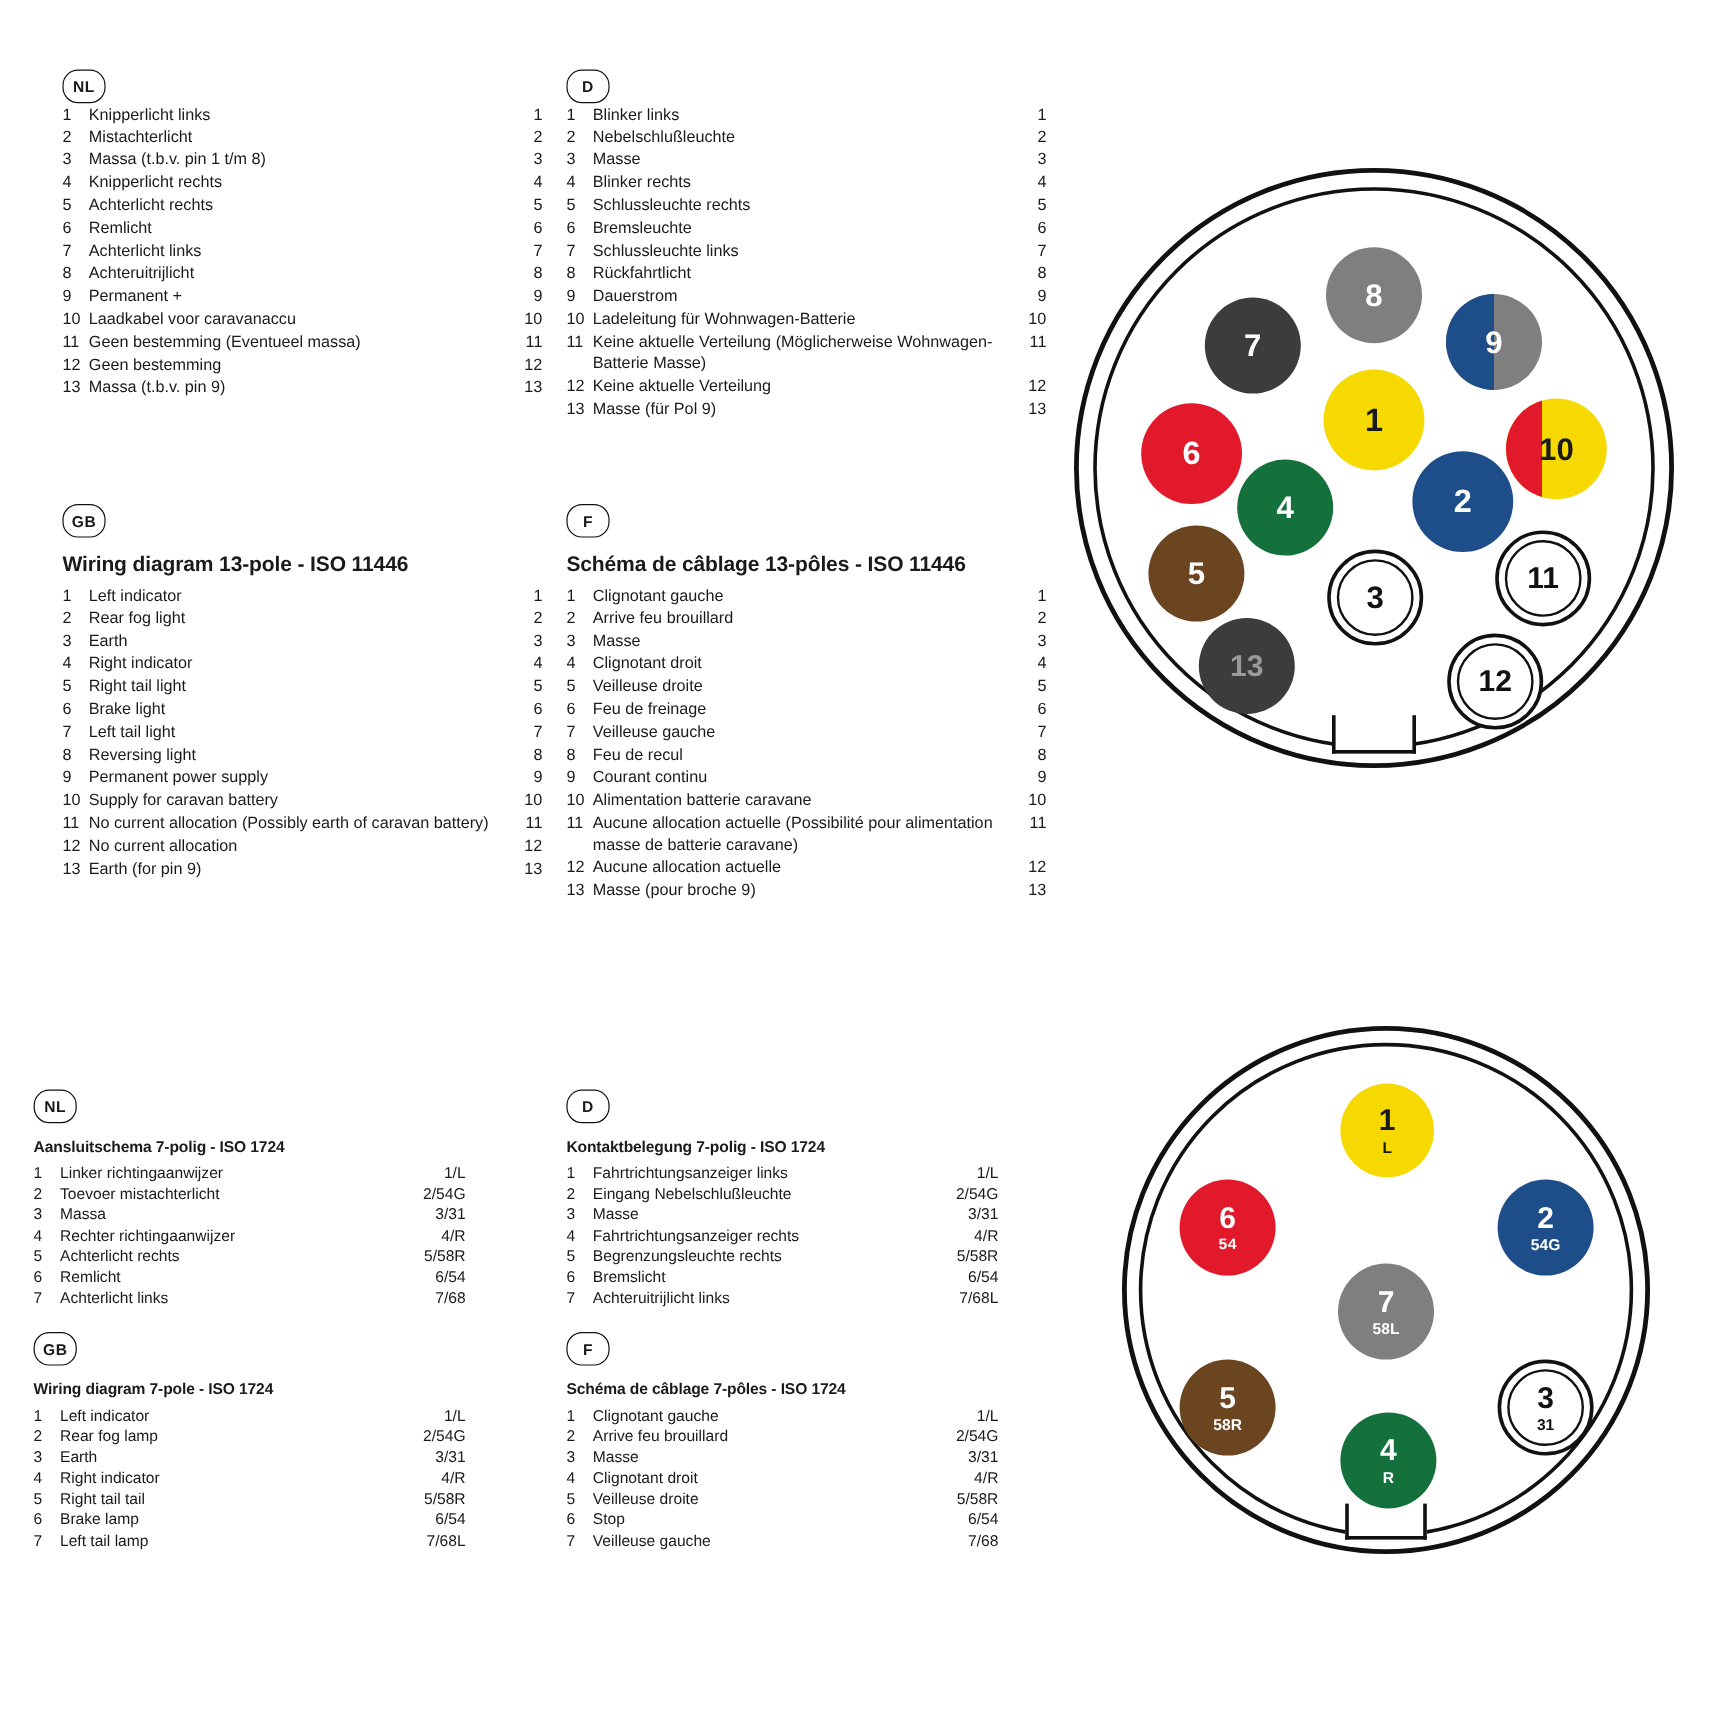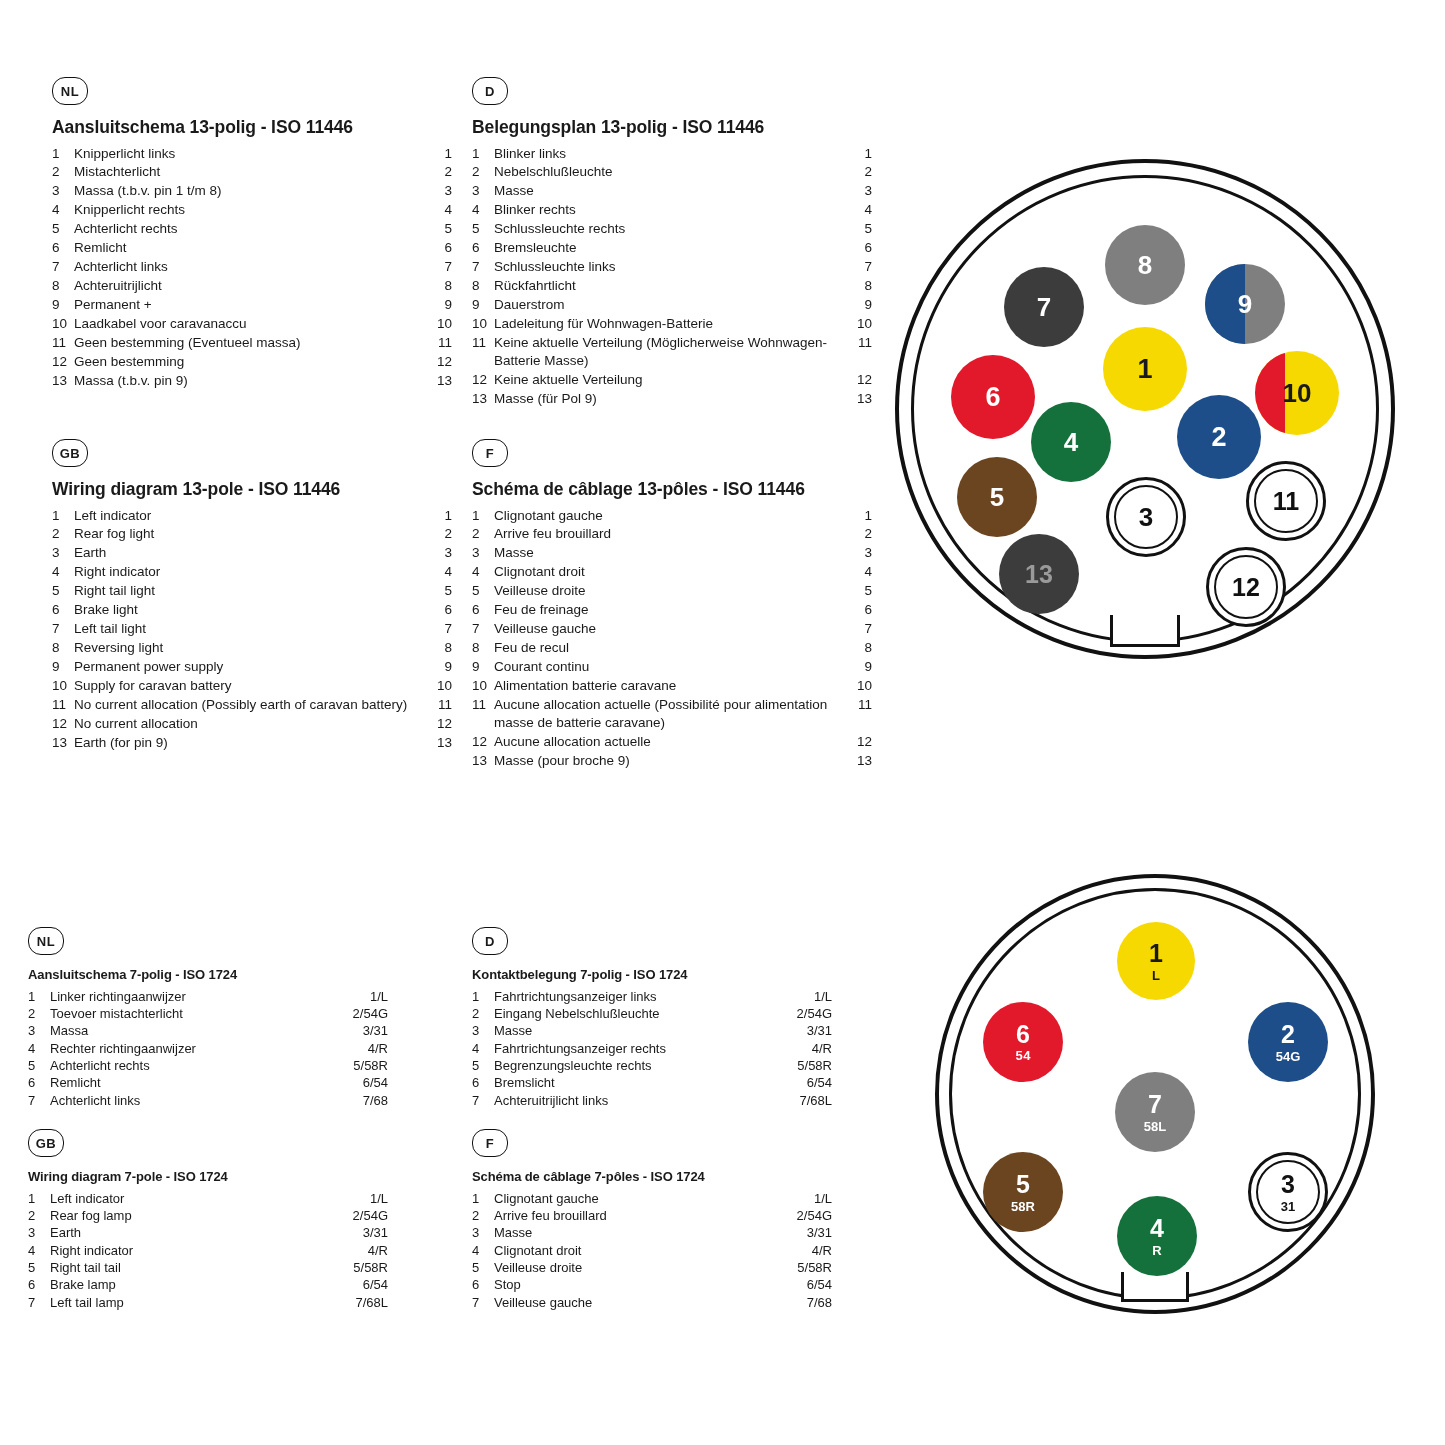--- a/index.html
+++ b/index.html
@@ -11,21 +11,20 @@
     width: 1445px;
     height: 1445px;
     position: relative;
     font-family: "Liberation Sans", sans-serif;
     color: #1a1a1a;
     overflow: hidden;
   }
   .page {
     position: absolute;
     inset: 0;
-    margin-top: 19px;
   }
 
   
   .lang-badge {
     width: 34px;
     height: 26px;
     border: 1.5px solid #111;
     border-radius: 13px / 13px;
     display: flex;
     align-items: center;
@@ -138,21 +137,20 @@
     z-index: 1;
   }
 </style>
 </head>
 <body>
 
 <div class="page">
 
   <div class="block w13" style="left:52px; top:58px;">
     <div class="lang-badge">NL</div>
-    <h2>Aansluitschema 13-polig - ISO 11446</h2>
     <table class="pins">
       <tbody>
         <tr>
             <td class="num">1</td>
             <td class="desc">Knipperlicht links</td>
             <td class="val">1</td>
           </tr>
         <tr>
             <td class="num">2</td>
             <td class="desc">Mistachterlicht</td>
@@ -212,21 +210,20 @@
             <td class="num">13</td>
             <td class="desc">Massa (t.b.v. pin 9)</td>
             <td class="val">13</td>
           </tr>
       </tbody>
     </table>
   </div>
 
   <div class="block w13" style="left:472px; top:58px;">
     <div class="lang-badge">D</div>
-    <h2>Belegungsplan 13-polig - ISO 11446</h2>
     <table class="pins">
       <tbody>
         <tr>
             <td class="num">1</td>
             <td class="desc">Blinker links</td>
             <td class="val">1</td>
           </tr>
         <tr>
             <td class="num">2</td>
             <td class="desc">Nebelschlußleuchte</td>

